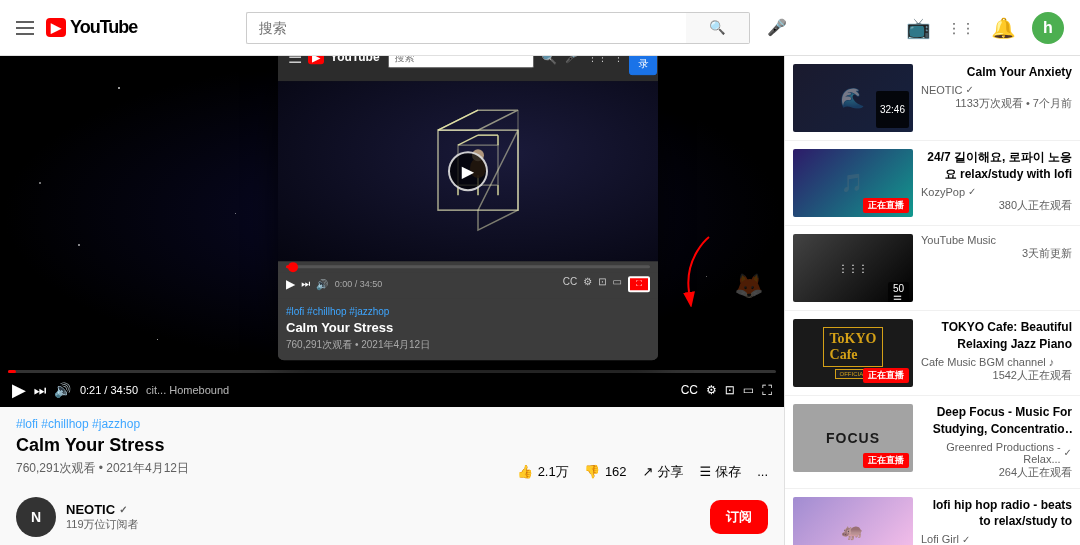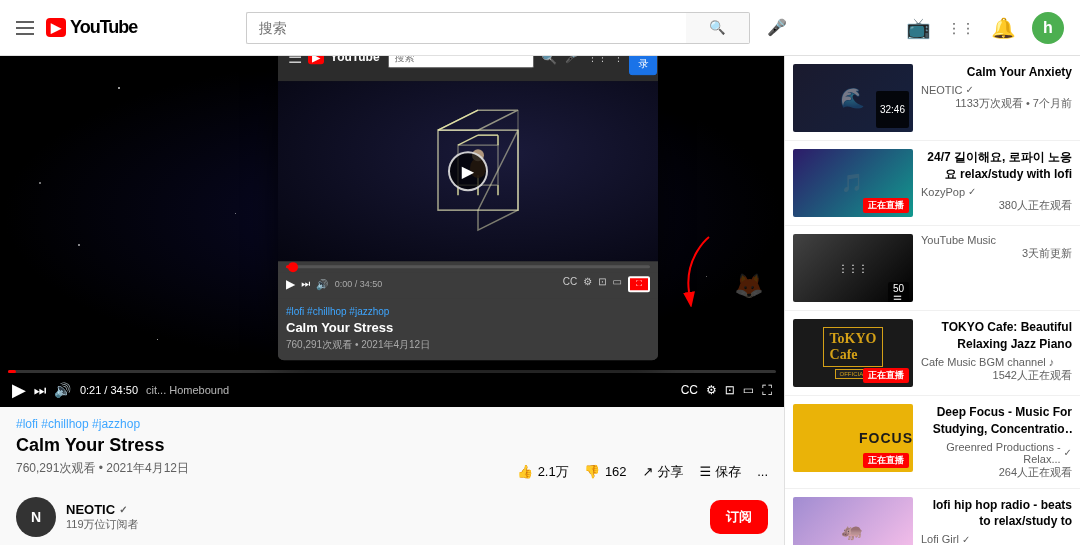--- a/index.html
+++ b/index.html
@@ -368,21 +368,21 @@
       <div class="sidebar-info">
         <div class="sidebar-title">TOKYO Cafe: Beautiful Relaxing Jazz Piano Music fo...</div>
         <div class="sidebar-channel">
           Cafe Music BGM channel ♪
         </div>
         <div class="sidebar-meta">1542人正在观看</div>
       </div>
     </div>
       <div class="sidebar-item">
       <div class="thumb" style="overflow:hidden;">
-        <div style="width:100%;height:100%;background:#eab308;display:flex;align-items:center;justify-content:flex-end;">
+        <div style="width:100%;height:100%;background:#a3a3a3;display:flex;align-items:center;justify-content:center;">
             <span style="color:#1a1a1a;font-weight:900;font-size:14px;letter-spacing:1px;">FOCUS</span>
           </div>
         <div class="thumb-live">正在直播</div>
       </div>
       <div class="sidebar-info">
         <div class="sidebar-title">Deep Focus - Music For Studying, Concentration and...</div>
         <div class="sidebar-channel">
           Greenred Productions - Relax... <span class="verified-icon">✓</span>
         </div>
         <div class="sidebar-meta">264人正在观看</div>

